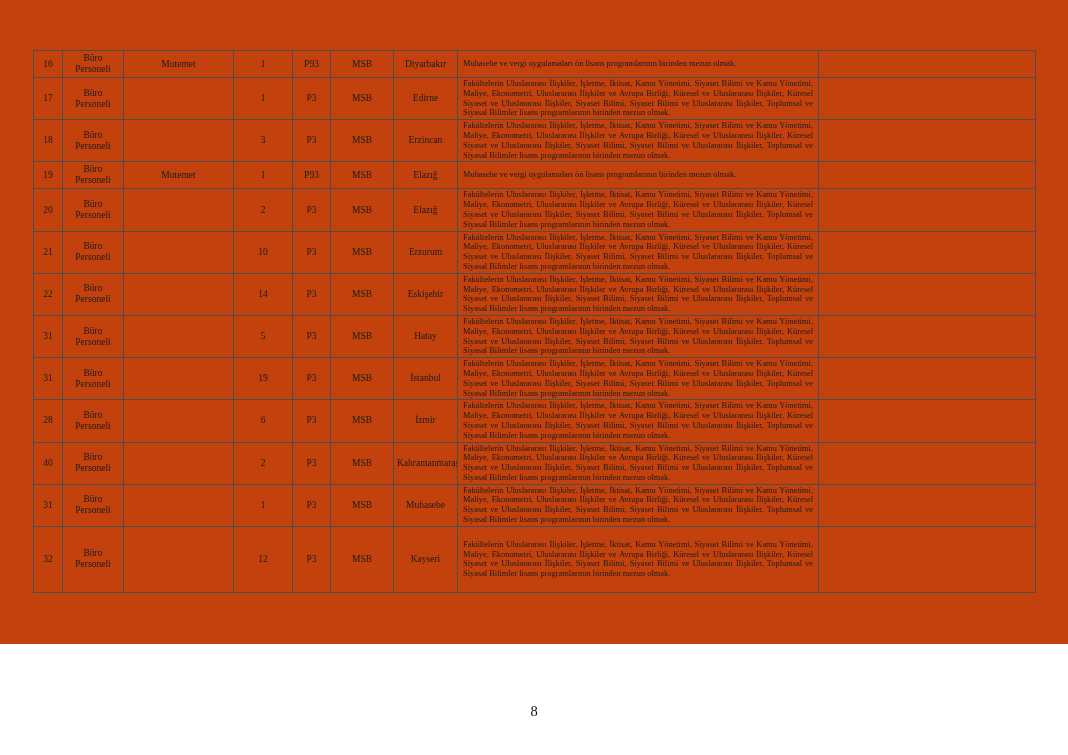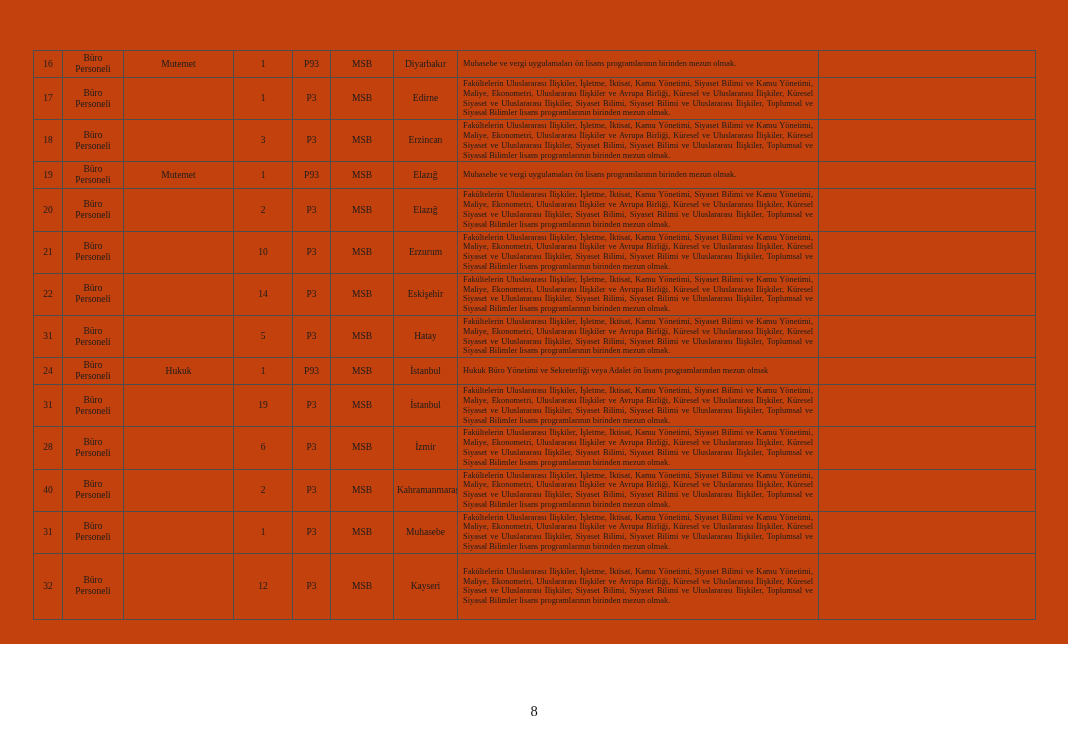--- a/index.html
+++ b/index.html
@@ -150,31 +150,20 @@
           <td>31</td>
           <td>Büro Personeli</td>
           <td></td>
           <td>5</td>
           <td>P3</td>
           <td>MSB</td>
           <td>Hatay</td>
           <td class="req">Fakültelerin Uluslararası İlişkiler, İşletme, İktisat, Kamu Yönetimi, Siyaset Bilimi ve Kamu Yönetimi, Maliye, Ekonometri, Uluslararası İlişkiler ve Avrupa Birliği, Küresel ve Uluslararası İlişkiler, Küresel Siyaset ve Uluslararası İlişkiler, Siyaset Bilimi, Siyaset Bilimi ve Uluslararası İlişkiler, Toplumsal ve Siyasal Bilimler lisans programlarının birinden mezun olmak.</td>
           <td></td>
         </tr>
-        <tr class="h-short">
-          <td>24</td>
-          <td>Büro Personeli</td>
-          <td>Hukuk</td>
-          <td>1</td>
-          <td>P93</td>
-          <td>MSB</td>
-          <td>İstanbul</td>
-          <td class="req">Hukuk Büro Yönetimi ve Sekreterliği veya Adalet ön lisans programlarından mezun olmak</td>
-          <td></td>
-        </tr>
         <tr class="h-tall">
           <td>31</td>
           <td>Büro Personeli</td>
           <td></td>
           <td>19</td>
           <td>P3</td>
           <td>MSB</td>
           <td>İstanbul</td>
           <td class="req">Fakültelerin Uluslararası İlişkiler, İşletme, İktisat, Kamu Yönetimi, Siyaset Bilimi ve Kamu Yönetimi, Maliye, Ekonometri, Uluslararası İlişkiler ve Avrupa Birliği, Küresel ve Uluslararası İlişkiler, Küresel Siyaset ve Uluslararası İlişkiler, Siyaset Bilimi, Siyaset Bilimi ve Uluslararası İlişkiler, Toplumsal ve Siyasal Bilimler lisans programlarının birinden mezun olmak.</td>
           <td></td>

